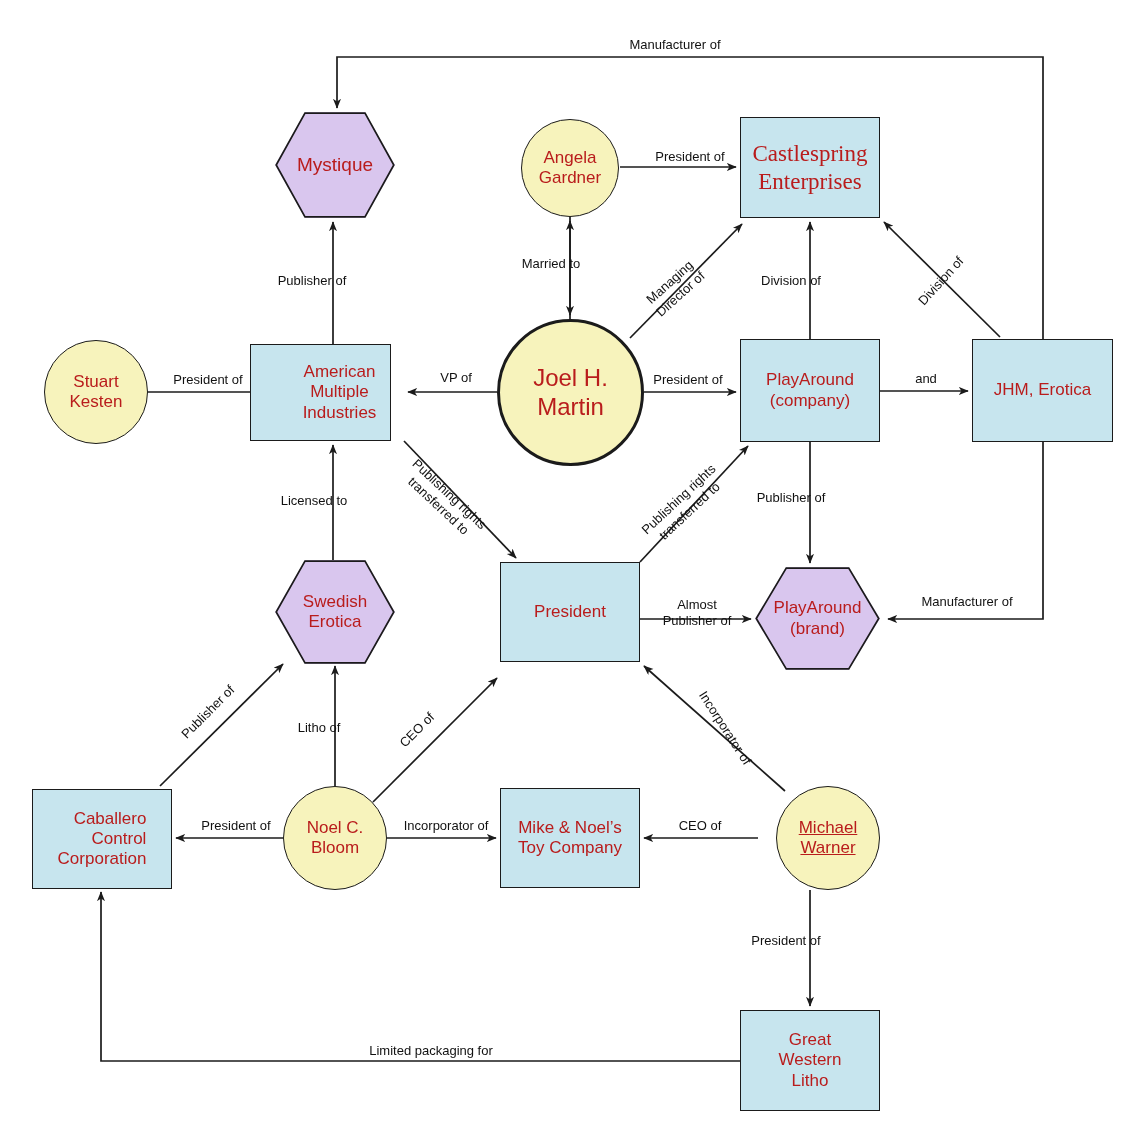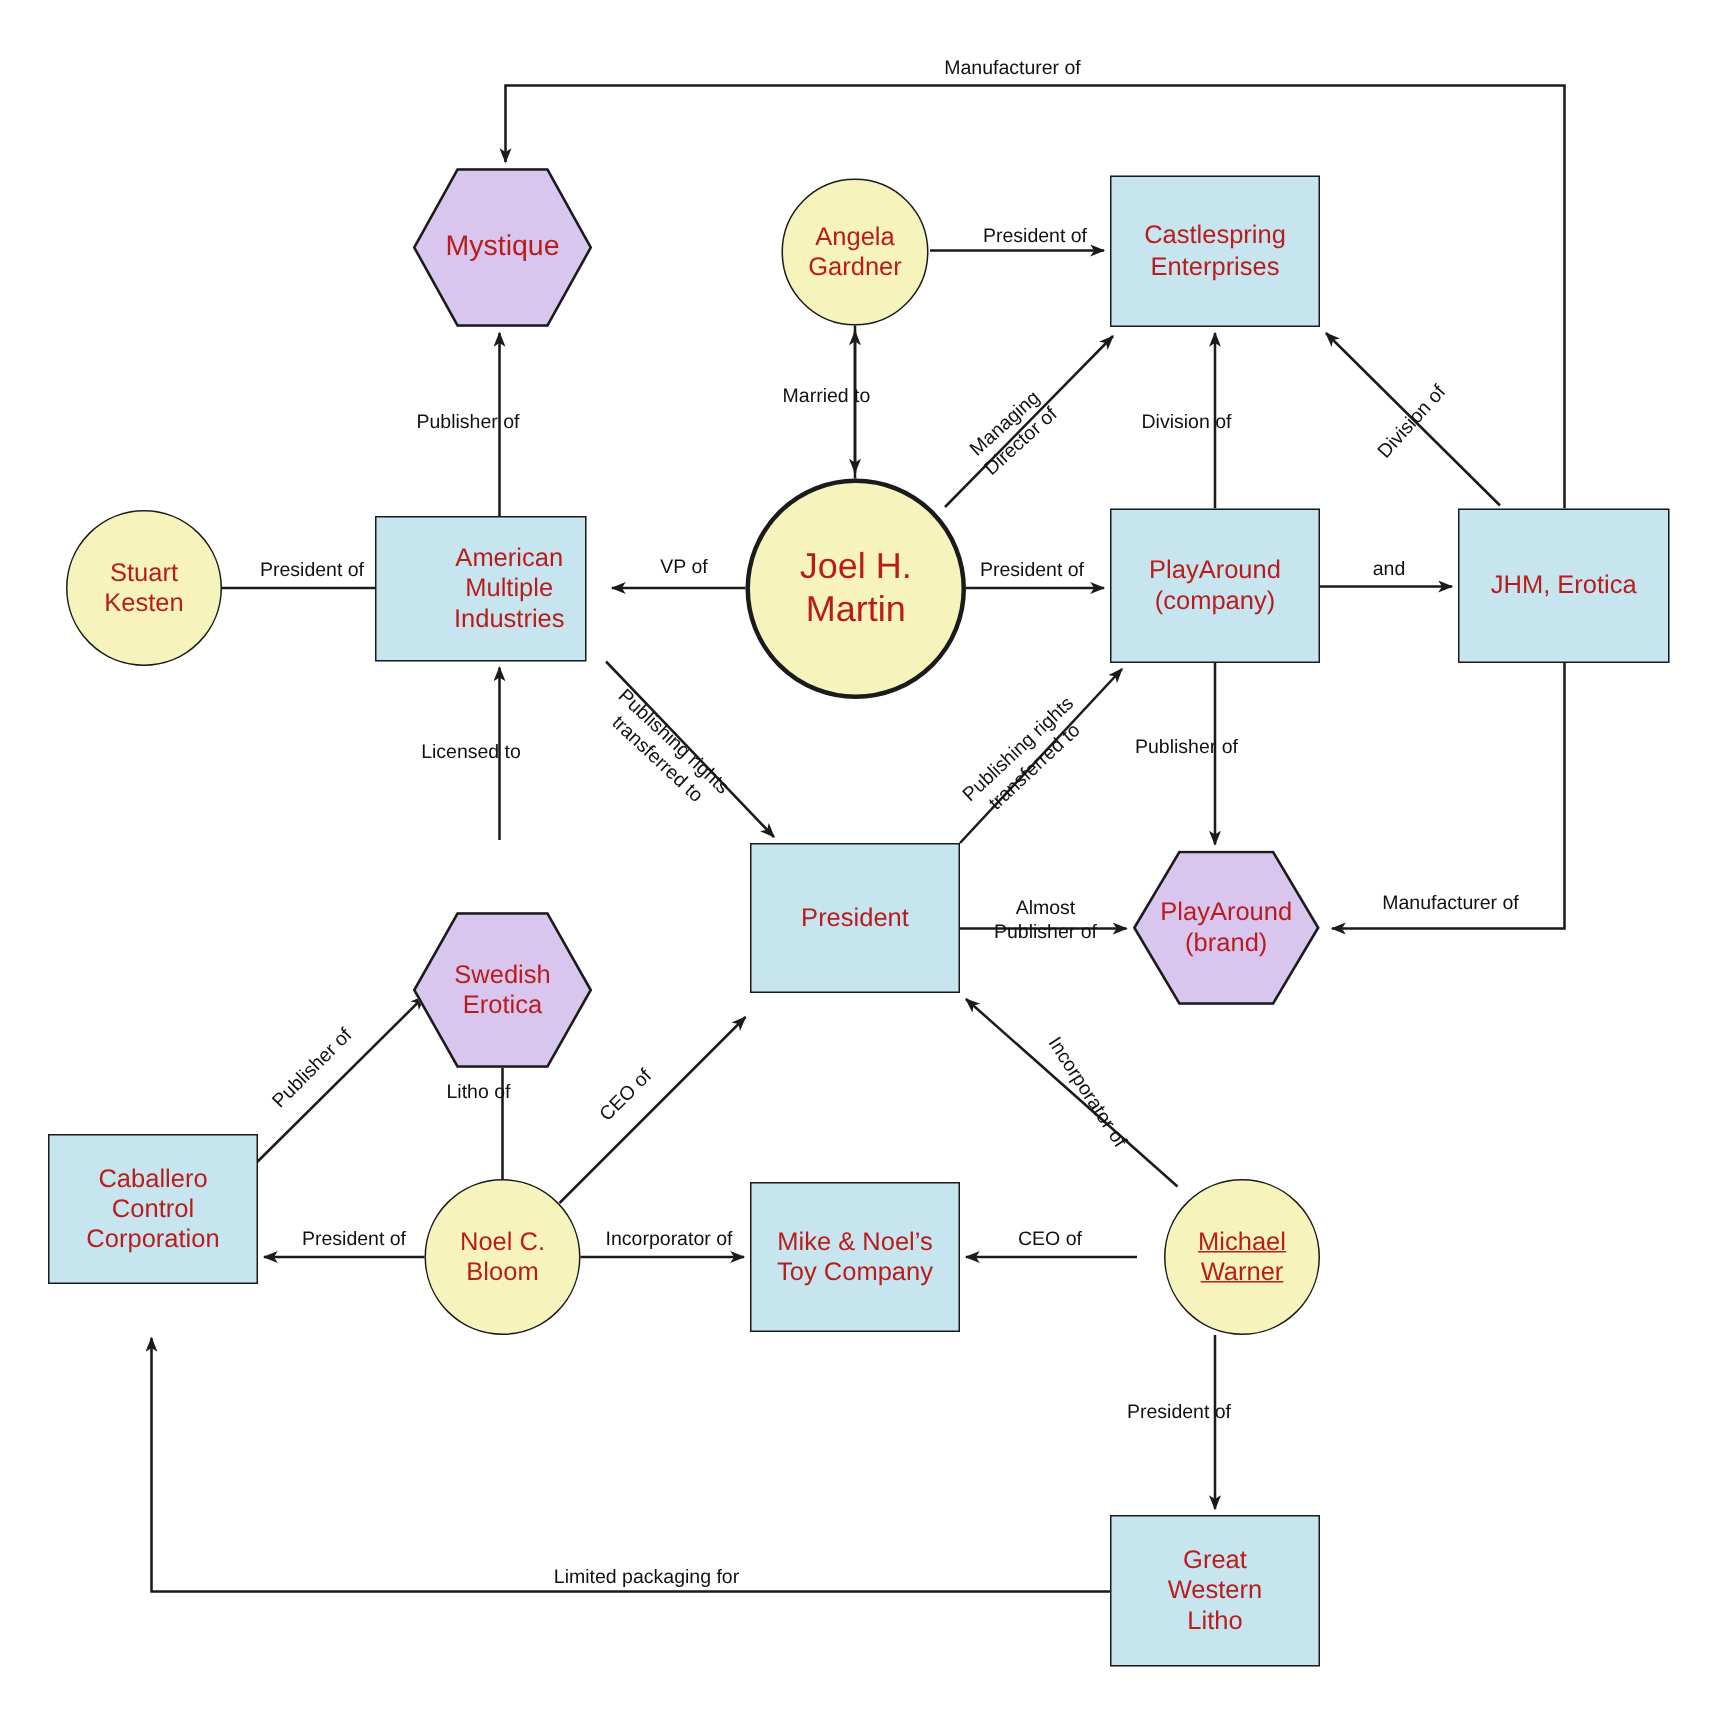--- a/index.html
+++ b/index.html
@@ -90,56 +90,56 @@
       <div class="node hex" style="left: 275px; top: 112px; width: 120px; height: 106px; font-size: 19px;">
         <div class="hexshape"></div>
         <svg class="hexline" viewBox="0 0 100 100" preserveAspectRatio="none">
           <polygon points="25,1 75,1 99,50 75,99 25,99 1,50" fill="none" stroke="#1b1b1b" stroke-width="1.7" vector-effect="non-scaling-stroke"></polygon>
         </svg>
         <span>Mystique</span>
       </div>
       <div class="node circle" style="left: 521px; top: 119px; width: 98px; height: 98px; font-size: 17px;">
         <span>Angela<br>Gardner</span>
       </div>
-      <div class="node rect" style="left: 740px; top: 117px; width: 140px; height: 101px; font-size: 17px;">
+      <div class="node rect" style="left: 740px; top: 117px; width: 140px; height: 101px; font-size: 23px; font-family: Liberation Serif, serif;">
         <span>Castlespring<br>Enterprises</span>
       </div>
       <div class="node circle" style="left: 44px; top: 340px; width: 104px; height: 104px; font-size: 17px;">
         <span>Stuart<br>Kesten</span>
       </div>
       <div class="node rect" style="left: 250px; top: 344px; width: 141px; height: 97px; font-size: 17px; padding-left: 38px;">
         <span>American<br>Multiple<br>Industries</span>
       </div>
       <div class="node circle thick" style="left: 497px; top: 319px; width: 147px; height: 147px; font-size: 24px;">
         <span>Joel H.<br>Martin</span>
       </div>
       <div class="node rect" style="left: 740px; top: 339px; width: 140px; height: 103px; font-size: 17px;">
         <span>PlayAround<br>(company)</span>
       </div>
       <div class="node rect" style="left: 972px; top: 339px; width: 141px; height: 103px; font-size: 17px;">
         <span>JHM, Erotica</span>
       </div>
-      <div class="node hex" style="left: 275px; top: 560px; width: 120px; height: 104px; font-size: 17px; margin-top: 48px;">
+      <div class="node hex" style="left: 275px; top: 560px; width: 120px; height: 104px; font-size: 17px;">
         <div class="hexshape"></div>
         <svg class="hexline" viewBox="0 0 100 100" preserveAspectRatio="none">
           <polygon points="25,1 75,1 99,50 75,99 25,99 1,50" fill="none" stroke="#1b1b1b" stroke-width="1.7" vector-effect="non-scaling-stroke"></polygon>
         </svg>
         <span>Swedish<br>Erotica</span>
       </div>
       <div class="node rect" style="left: 500px; top: 562px; width: 140px; height: 100px; font-size: 17px;">
         <span>President</span>
       </div>
       <div class="node hex" style="left: 755px; top: 567px; width: 125px; height: 103px; font-size: 17px;">
         <div class="hexshape"></div>
         <svg class="hexline" viewBox="0 0 100 100" preserveAspectRatio="none">
           <polygon points="25,1 75,1 99,50 75,99 25,99 1,50" fill="none" stroke="#1b1b1b" stroke-width="1.7" vector-effect="non-scaling-stroke"></polygon>
         </svg>
         <span>PlayAround<br>(brand)</span>
       </div>
-      <div class="node rect" style="left: 32px; top: 756px; width: 140px; height: 100px; font-size: 17px;">
+      <div class="node rect" style="left: 32px; top: 789px; width: 140px; height: 100px; font-size: 17px; text-align: right;">
         <span>Caballero<br>Control<br>Corporation</span>
       </div>
       <div class="node circle" style="left: 283px; top: 786px; width: 104px; height: 104px; font-size: 17px;">
         <span>Noel C.<br>Bloom</span>
       </div>
       <div class="node rect" style="left: 500px; top: 788px; width: 140px; height: 100px; font-size: 17px;">
         <span>Mike &amp; Noel’s<br>Toy Company</span>
       </div>
       <div class="node circle" style="left: 776px; top: 786px; width: 104px; height: 104px; font-size: 17px; text-decoration: underline;">
         <span>Michael<br>Warner</span>

